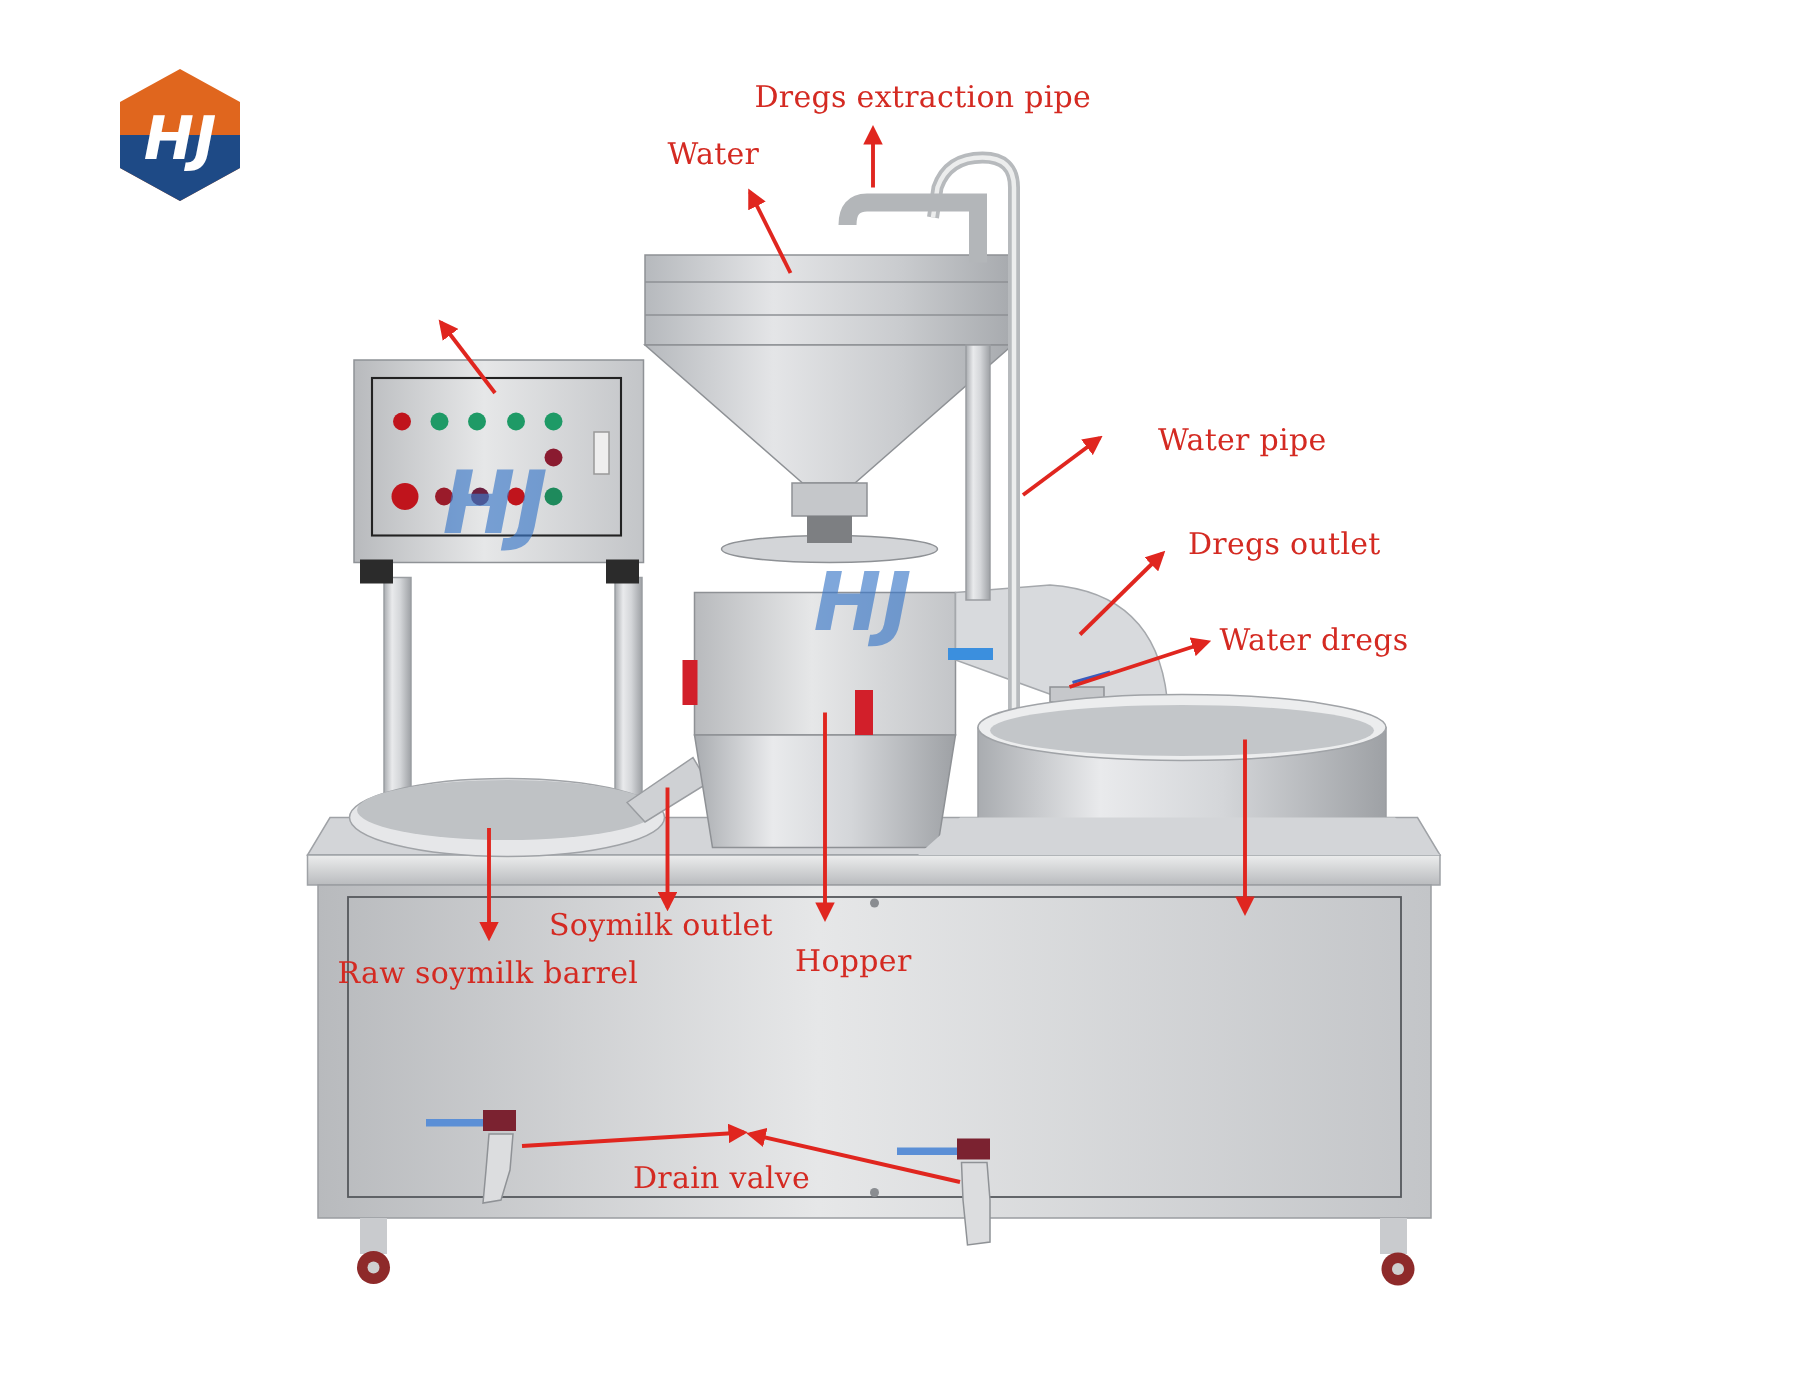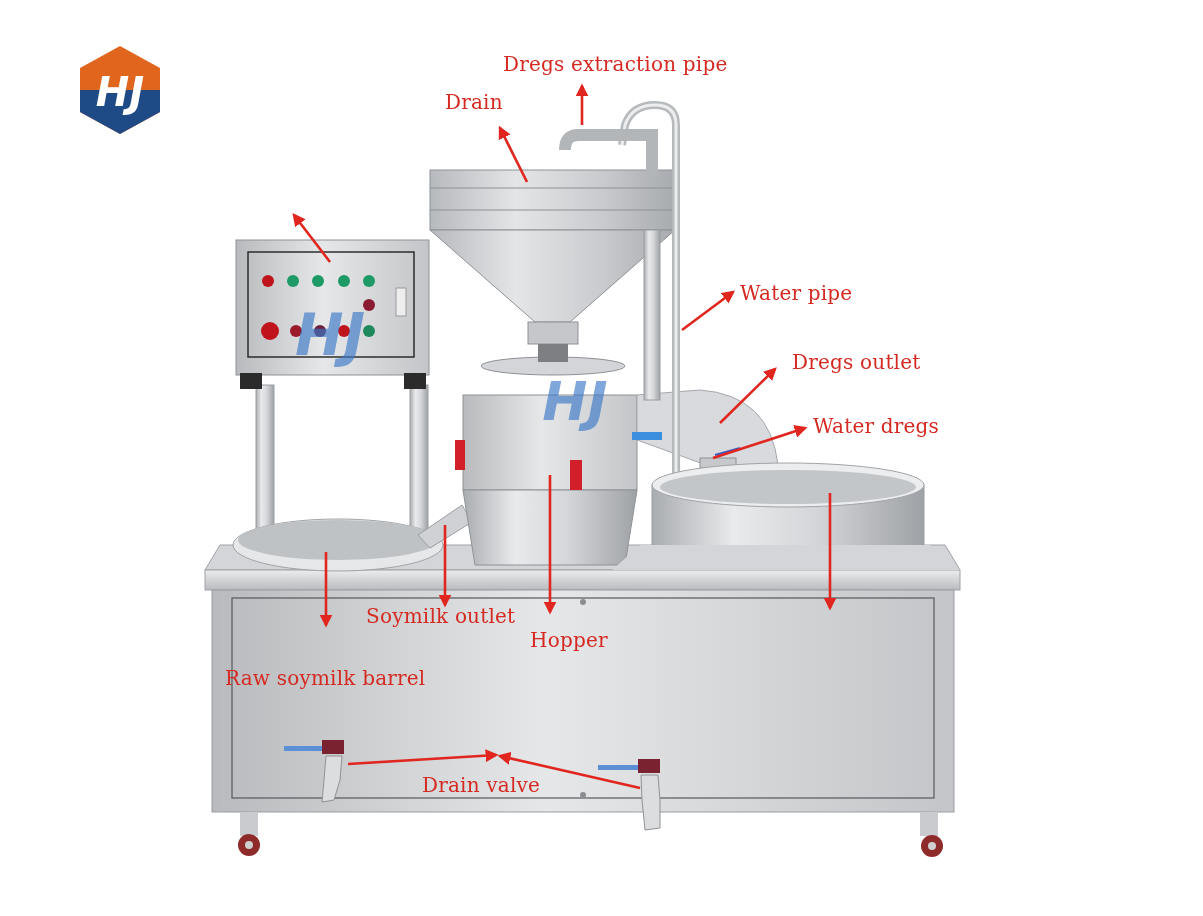--- a/index.html
+++ b/index.html
@@ -157,21 +157,21 @@
       <line x1="326" y1="552" x2="326" y2="625" marker-end="url(#ah)"></line>
       <line x1="445" y1="525" x2="445" y2="605" marker-end="url(#ah)"></line>
       <line x1="550" y1="475" x2="550" y2="612" marker-end="url(#ah)"></line>
       <line x1="830" y1="493" x2="830" y2="608" marker-end="url(#ah)"></line>
       <line x1="348" y1="764" x2="496" y2="755" marker-end="url(#ah)"></line>
       <line x1="640" y1="788" x2="500" y2="756" marker-end="url(#ah)"></line>
     </g>
   </svg>
 
   <div class="lbl" style="left:503px; top:52px;">Dregs extraction pipe</div>
-  <div class="lbl" style="left:445px; top:90px;">Drain</div>
-  <div class="lbl" style="left:740px; top:281px;">Water pipe</div>
+  <div class="lbl" style="left:445px; top:90px;">Water</div>
+  <div class="lbl" style="left:772px; top:281px;">Water pipe</div>
   <div class="lbl" style="left:792px; top:350px;">Dregs outlet</div>
   <div class="lbl" style="left:813px; top:414px;">Water dregs</div>
   <div class="lbl" style="left:366px; top:604px;">Soymilk outlet</div>
-  <div class="lbl" style="left:225px; top:636px;margin-top:30px;">Raw soymilk barrel</div>
+  <div class="lbl" style="left:225px; top:636px;">Raw soymilk barrel</div>
   <div class="lbl" style="left:530px; top:628px;">Hopper</div>
   <div class="lbl" style="left:422px; top:773px;">Drain valve</div>
 </div>
 
 </body></html>

